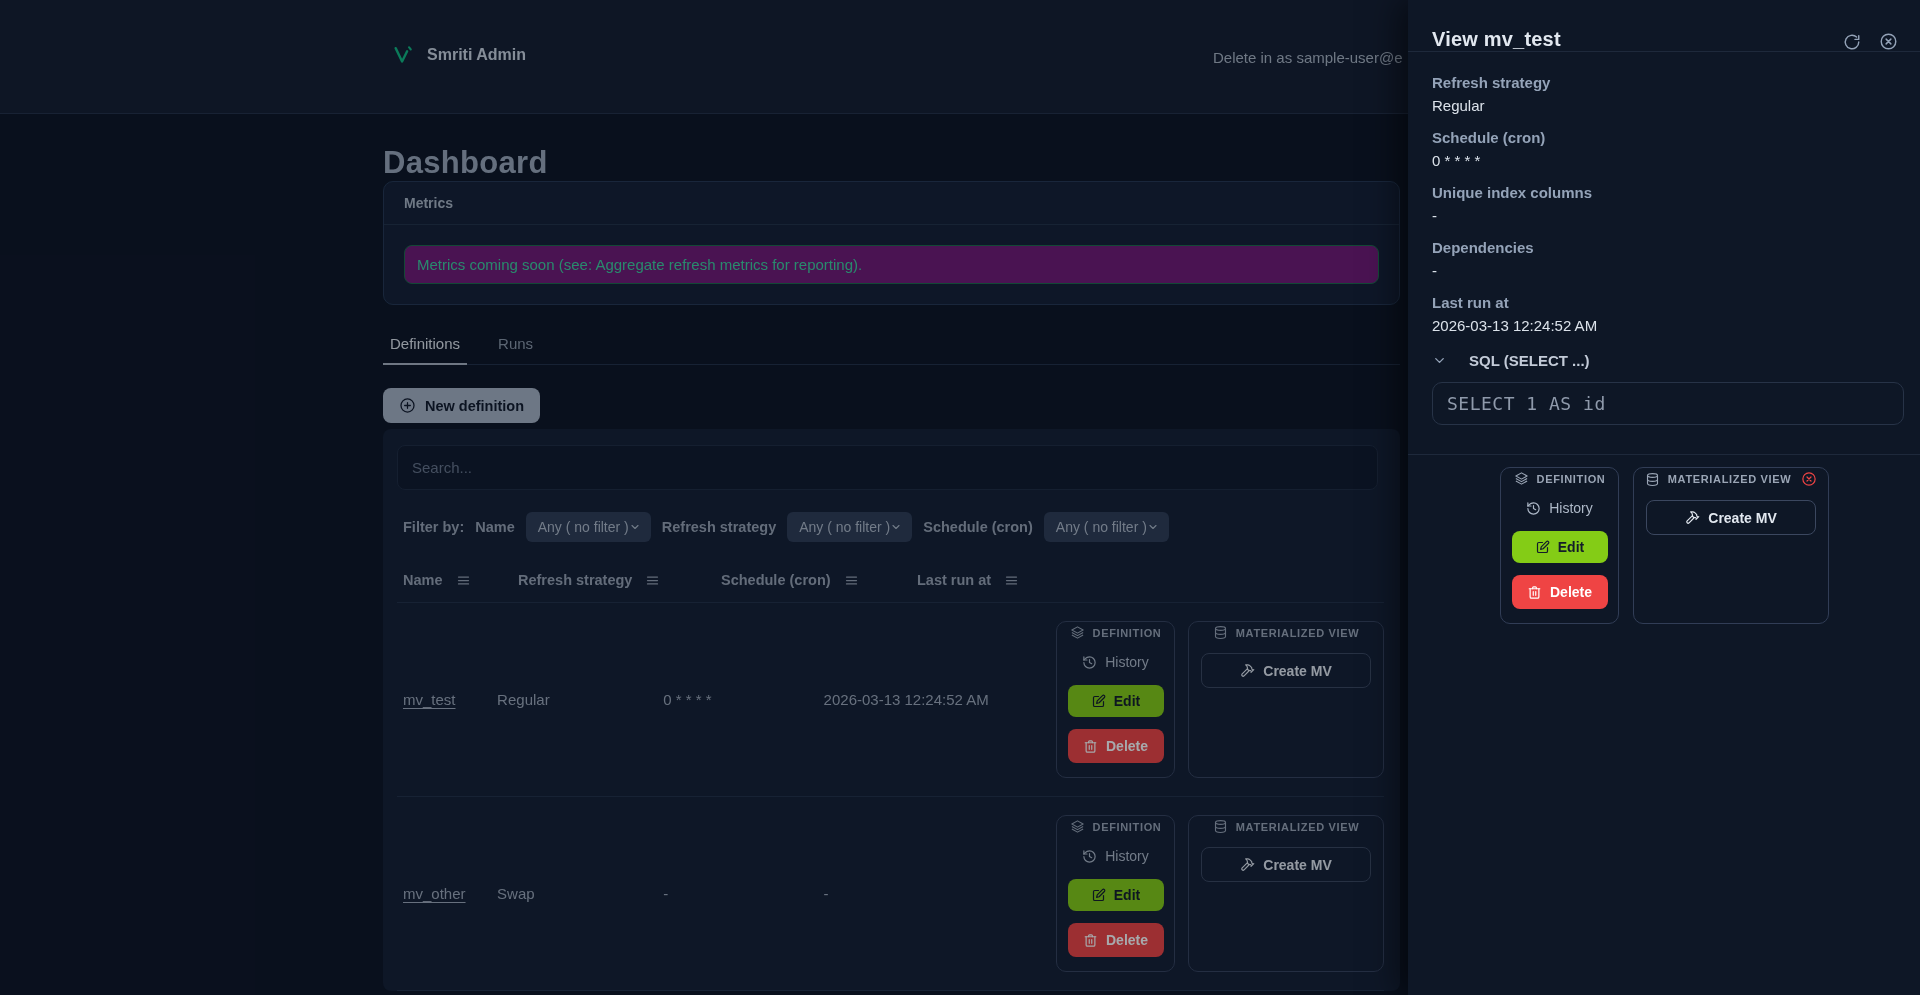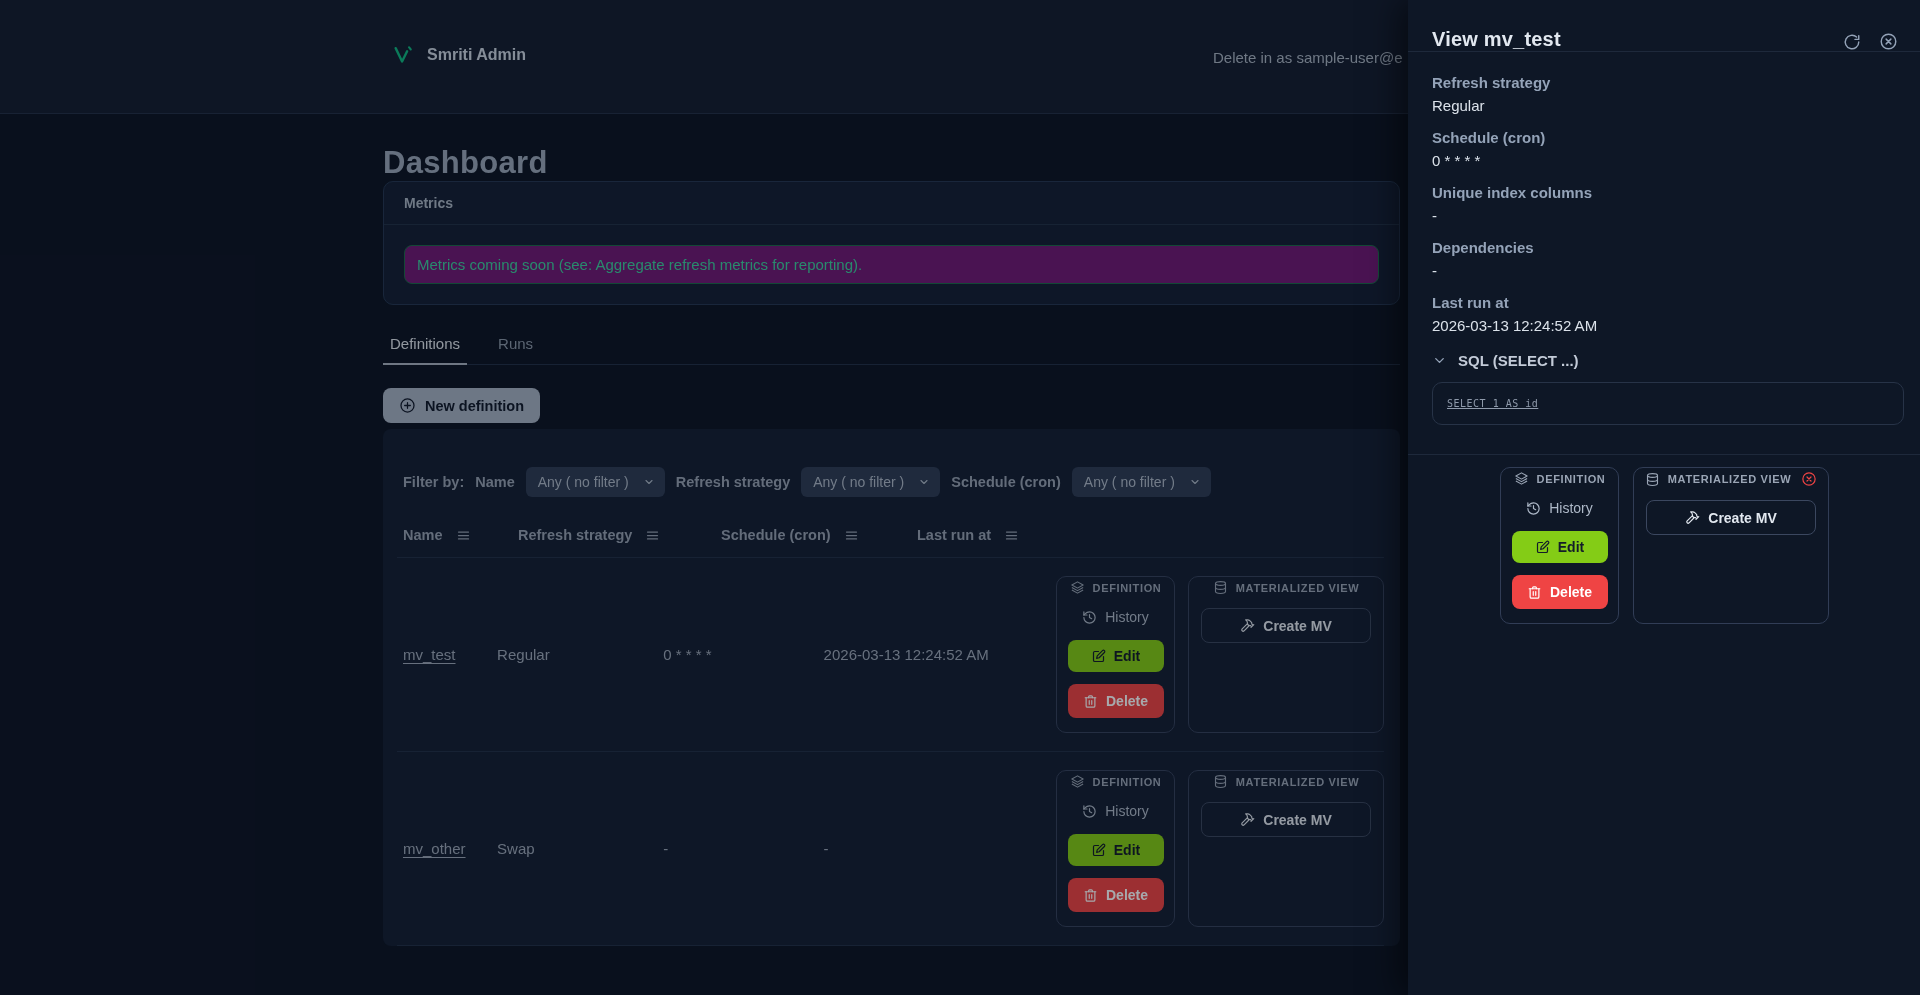--- a/index.html
+++ b/index.html
@@ -49,21 +49,21 @@
   .search {
     width:981px; height:45px; background:#101a2b; border:1px solid #1f2b41; border-radius:8px;
     padding:0 14px; font-size:15px; color:#c6cedb; font-family:inherit; display:block;
   }
   .search::placeholder { color:#68748a; }
 
   .filter-row { margin-top:22px; display:flex; align-items:center; gap:11px; padding-left:6px; }
   .filter-label { font-size:14.5px; font-weight:700; color:#97a2b2; }
   .filter-name  { font-size:14.5px; font-weight:700; color:#97a2b2; }
   .select {
-    display:flex; align-items:center; gap:14px; background:#2e3c55; color:#aeb9c8;
+    display:flex; align-items:center; background:#2e3c55; color:#aeb9c8;
     border-radius:6px; height:30px; padding:0 10px 0 12px; font-size:14px; cursor:pointer; white-space:nowrap;
   }
 
   .thead { margin-top:24px; display:flex; align-items:center; padding:6px 0 14px 6px; border-bottom:1px solid #223148; }
   .th { display:flex; align-items:center; gap:13px; font-size:14.5px; font-weight:700; color:#97a2b2; }
   .col-name { width:115px; } .col-rs { width:203px; } .col-cron { width:196px; } .col-last { width:284px; }
 
   .trow { display:flex; align-items:center; min-height:194px; padding-left:6px; border-bottom:1px solid #223148; }
   .td { font-size:15px; color:#9da8b8; }
   .mv-link { color:#9da8b8; text-decoration:underline; text-underline-offset:3px; cursor:pointer; }
@@ -93,27 +93,27 @@
   .drawer-head { height:52px; display:flex; align-items:flex-end; padding:0 22px 0 24px; border-bottom:1px solid #1e293b; }
   .drawer-title { font-size:20px; font-weight:800; color:#e2e8f0; letter-spacing:.2px; }
   .icon-btn { margin-left:18px; background:none; border:none; color:#94a3b8; cursor:pointer; padding:0; }
   .drawer-head .spacer { flex:1; }
 
   .drawer-body { padding:22px 16px 0 24px; }
   .field { margin-bottom:15px; }
   .field-label { font-size:15px; font-weight:700; color:#94a3b8; margin-bottom:6px; }
   .field-value { font-size:15px; color:#dbe2ea; }
 
-  .sql-toggle { display:flex; align-items:center; gap:11px; margin-top:18px; cursor:pointer; color:#94a3b8; }
+  .sql-toggle { display:flex; align-items:center; gap:22px; margin-top:18px; cursor:pointer; color:#94a3b8; }
   .sql-title { font-size:15px; font-weight:700; color:#c3cbd8; }
   .code-box {
     margin-top:13px; height:43px; border:1px solid #273347; border-radius:10px;
     display:flex; align-items:center; padding:0 14px;
   }
-  .code-box code { font-family:"DejaVu Sans Mono","Liberation Mono",monospace; font-size:10px; color:#8f9aab; letter-spacing:.5px;text-decoration:underline; }
+  .code-box code { font-family:"DejaVu Sans Mono","Liberation Mono",monospace; font-size:18px; color:#8f9aab; letter-spacing:.5px; }
 
   .drawer-divider { margin-top:29px; border-top:1px solid #1e293b; }
   .drawer-cards { padding:12px 0 0 92px; display:flex; gap:14px; }
   .drawer .action-card { border-color:#313d56; }
   .drawer .card-head { color:#9aa5b5; }
   .drawer .link-history { color:#aeb9c8; }
   .mv-x { margin-left:2px; color:#ef4444; }
 </style>
 </head>
 <body>
@@ -201,20 +201,21 @@
   </nav>
 
   <button class="btn-newdef">
     <svg class="ic" width="17" height="17">
         <use href="#i-plus"></use>
       </svg>
     <span>New definition</span>
   </button>
 
   <section class="panel">
+    <input class="search" type="text" placeholder="Search..." style="">
 
     <div class="filter-row">
       <span class="filter-label">Filter by:</span>
       <span class="filter-name">Name</span>
       <div class="select">
         <span>Any ( no filter )</span>
         <svg class="ic" width="12" height="12">
             <use href="#i-chevron"></use>
           </svg>
       </div>

